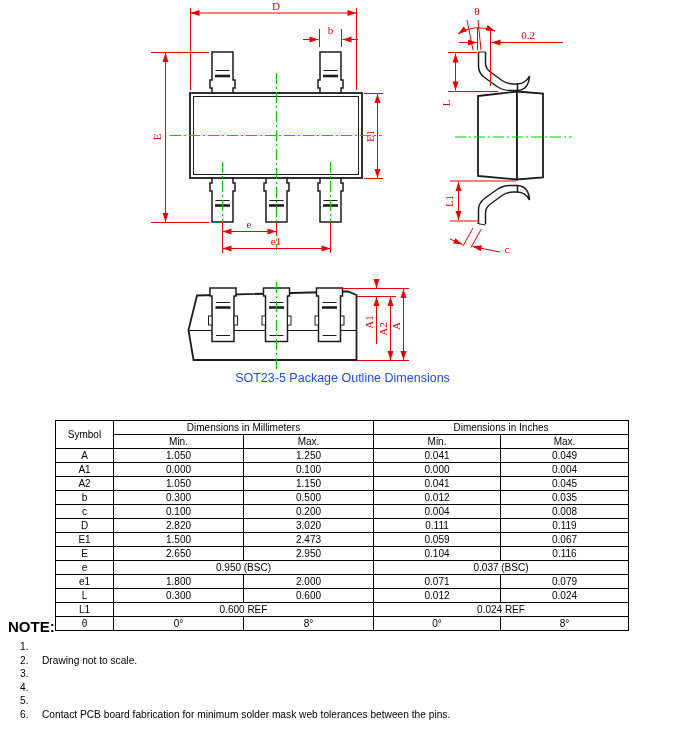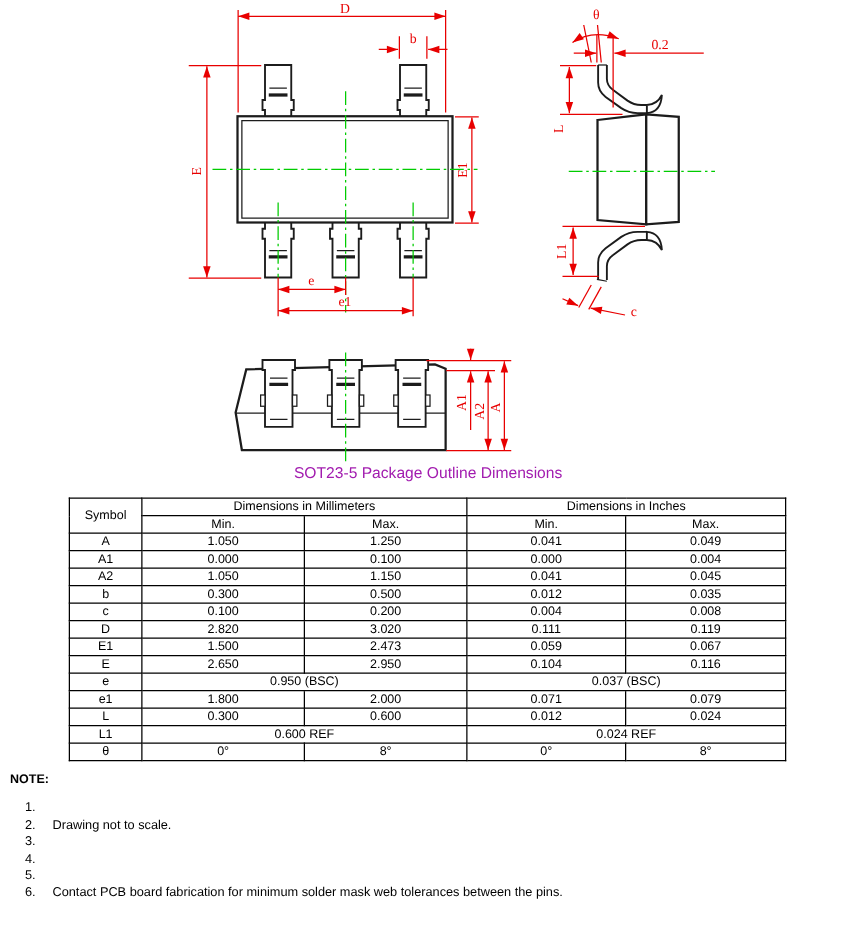--- a/index.html
+++ b/index.html
@@ -16,27 +16,27 @@
   .sw16{stroke-width:1.5;}
   .sw1{stroke-width:1;}
   .nofill{fill:none;}
   .tick{stroke:var(--line);stroke-width:1;fill:none;}
   .tickthick{stroke:var(--line);stroke-width:2.6;fill:none;}
   .dim{stroke:var(--dim);stroke-width:1;fill:none;}
   .cl{stroke:var(--center);stroke-width:1;fill:none;stroke-dasharray:11 3 2 3;}
   .arwp{fill:var(--dim);}
   .dlabel{font-family:"Liberation Serif",serif;font-size:11px;fill:var(--dim);text-anchor:middle;}
   .caption{position:absolute;left:0;top:371px;width:685px;text-align:center;
-           font-size:12.5px;color:#a21caf;}
-  table.dims{position:absolute;left:55px;top:398px;border-collapse:collapse;
+           font-size:12.5px;color:#1d4ed8;}
+  table.dims{position:absolute;left:55px;top:420px;border-collapse:collapse;
              table-layout:fixed;font-size:10px;color:#000;}
   table.dims th,table.dims td{border:1px solid #000;text-align:center;vertical-align:middle;
              padding:0;height:13px;font-weight:normal;white-space:nowrap;overflow:hidden;}
   .notes{position:absolute;left:0;top:618px;width:685px;}
-  .notes-heading{position:absolute;left:8px;top:0;font-weight:bold;font-size:10px;color:#000;}
+  .notes-heading{position:absolute;left:8px;top:0;font-weight:bold;font-size:15px;color:#000;}
   ol.note-list{position:absolute;left:20px;top:22px;margin:0;padding:0;list-style:none;width:650px;}
   ol.note-list li{display:flex;font-size:10.2px;line-height:13.6px;color:#000;}
   ol.note-list .num{width:22px;flex:0 0 22px;}
 </style>
 </head>
 <body>
 
 <div class="page">
 
   <svg width="685" height="396" viewBox="0 0 685 396">

